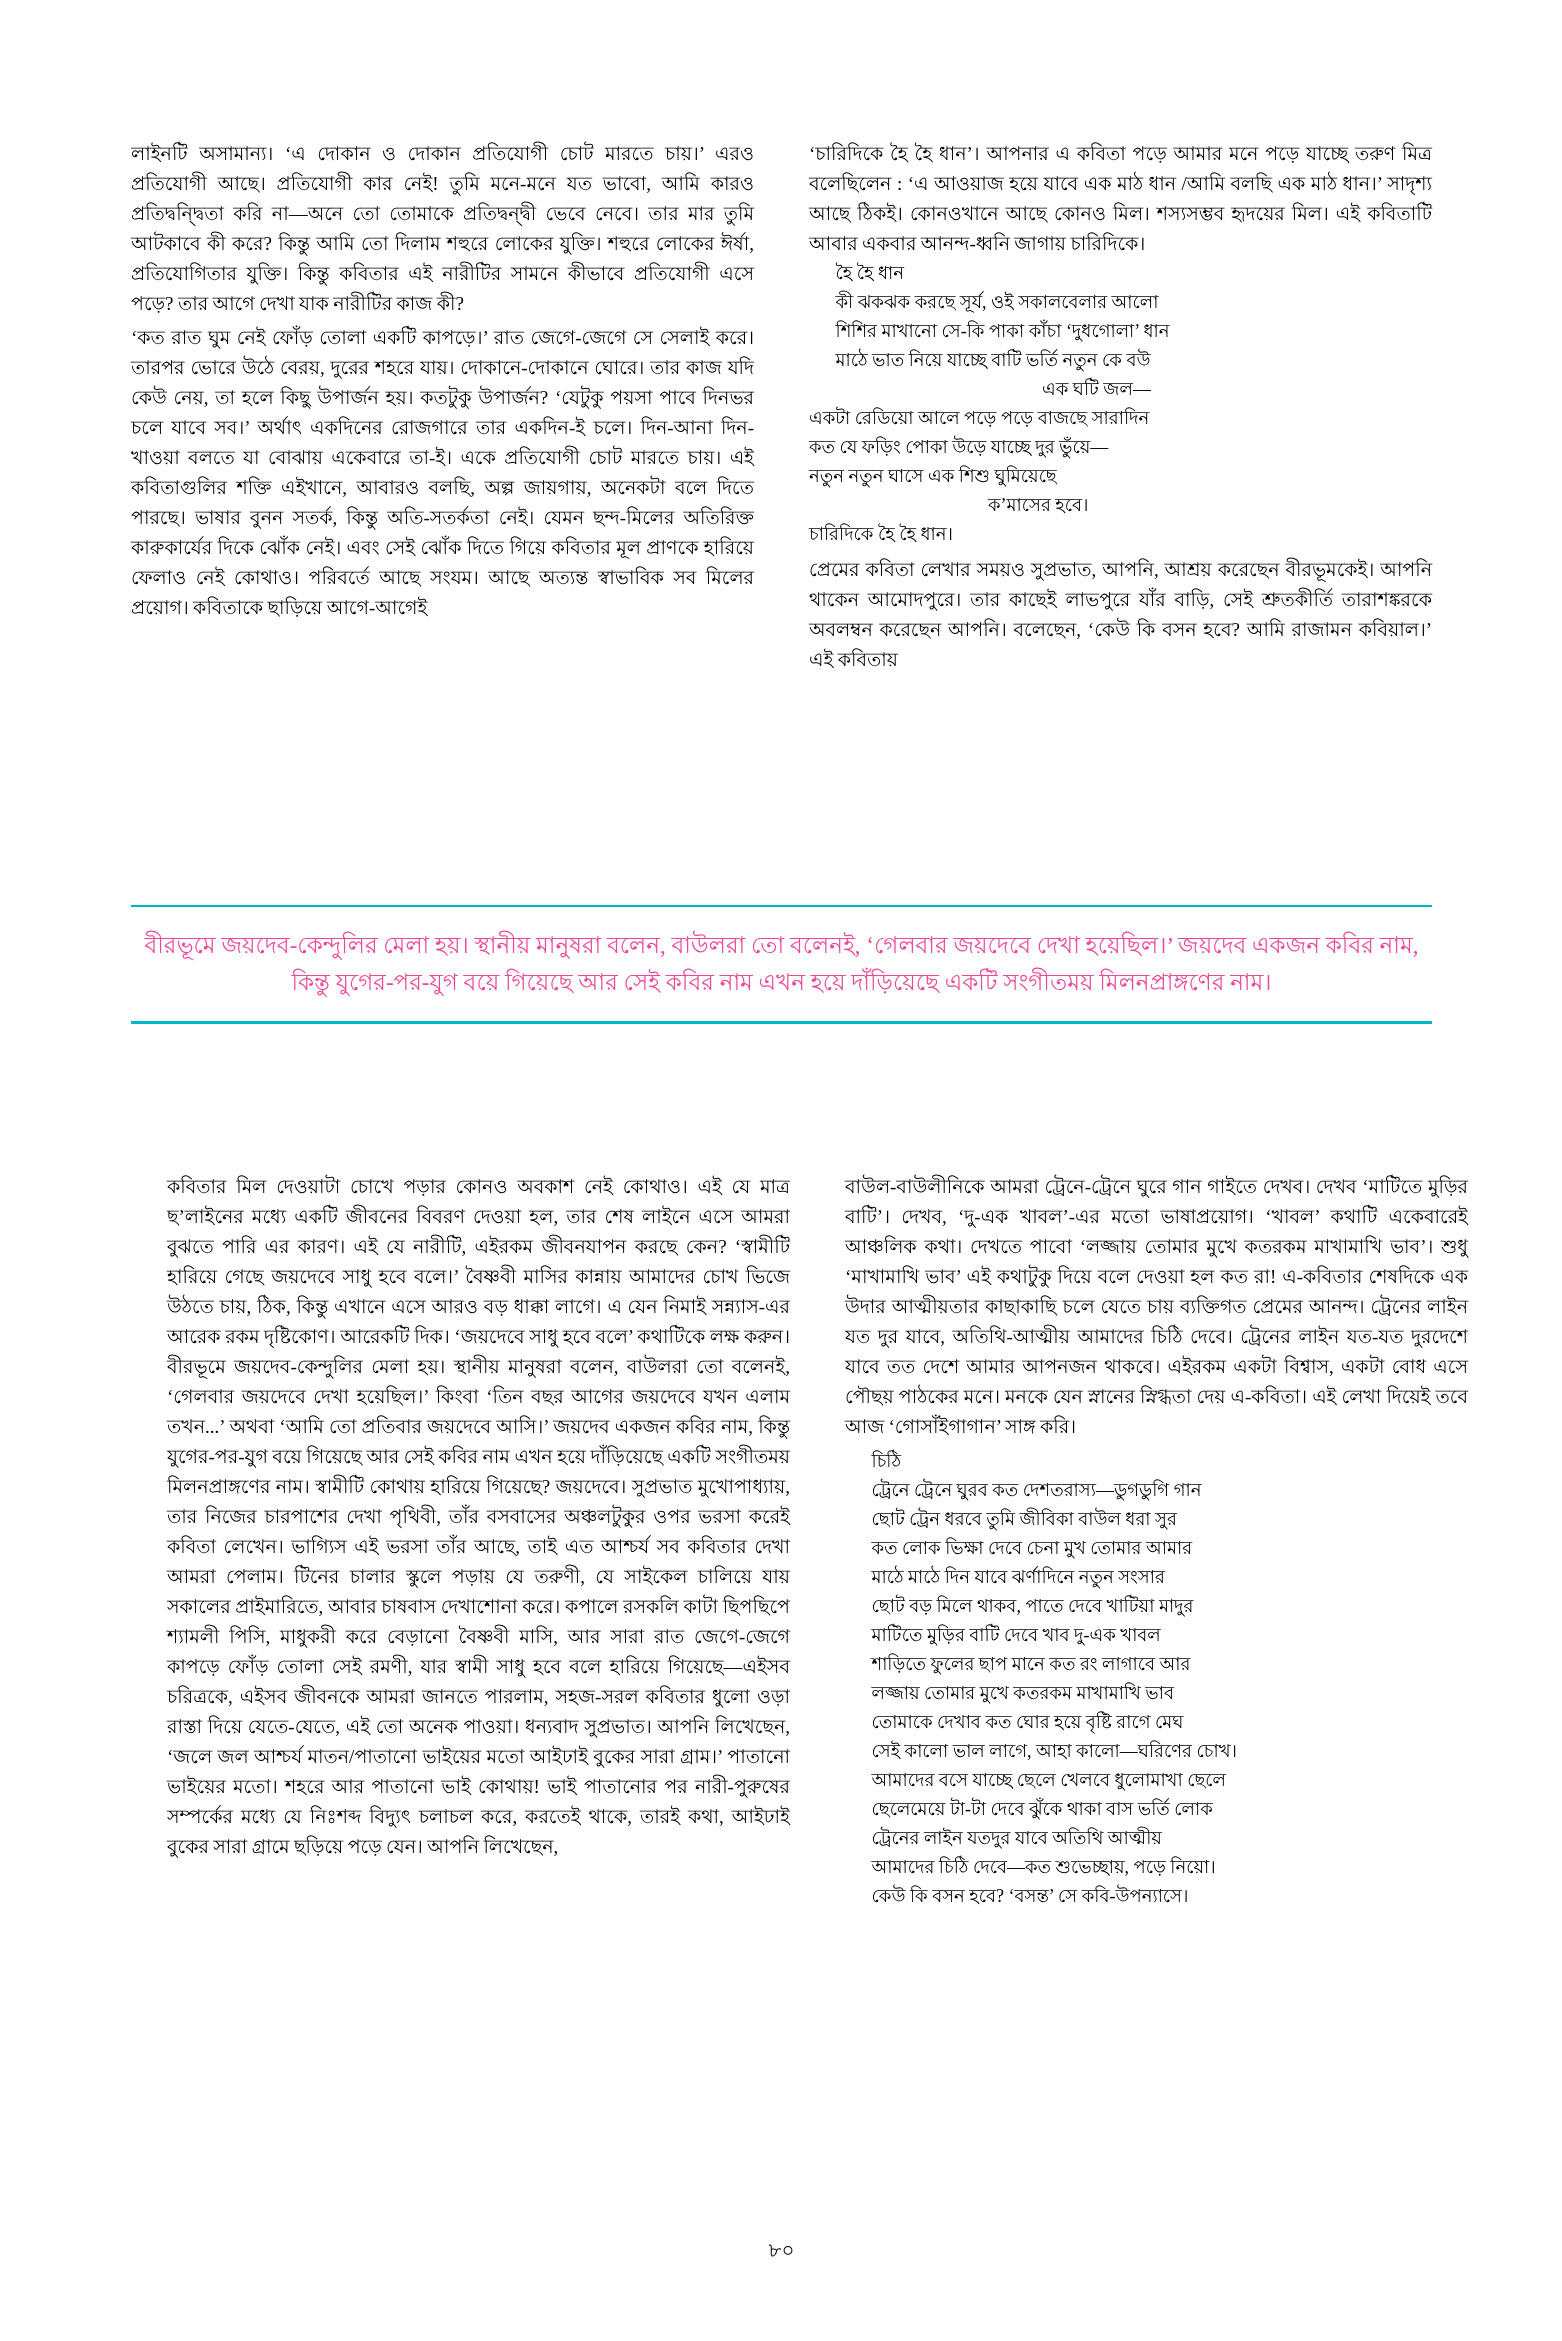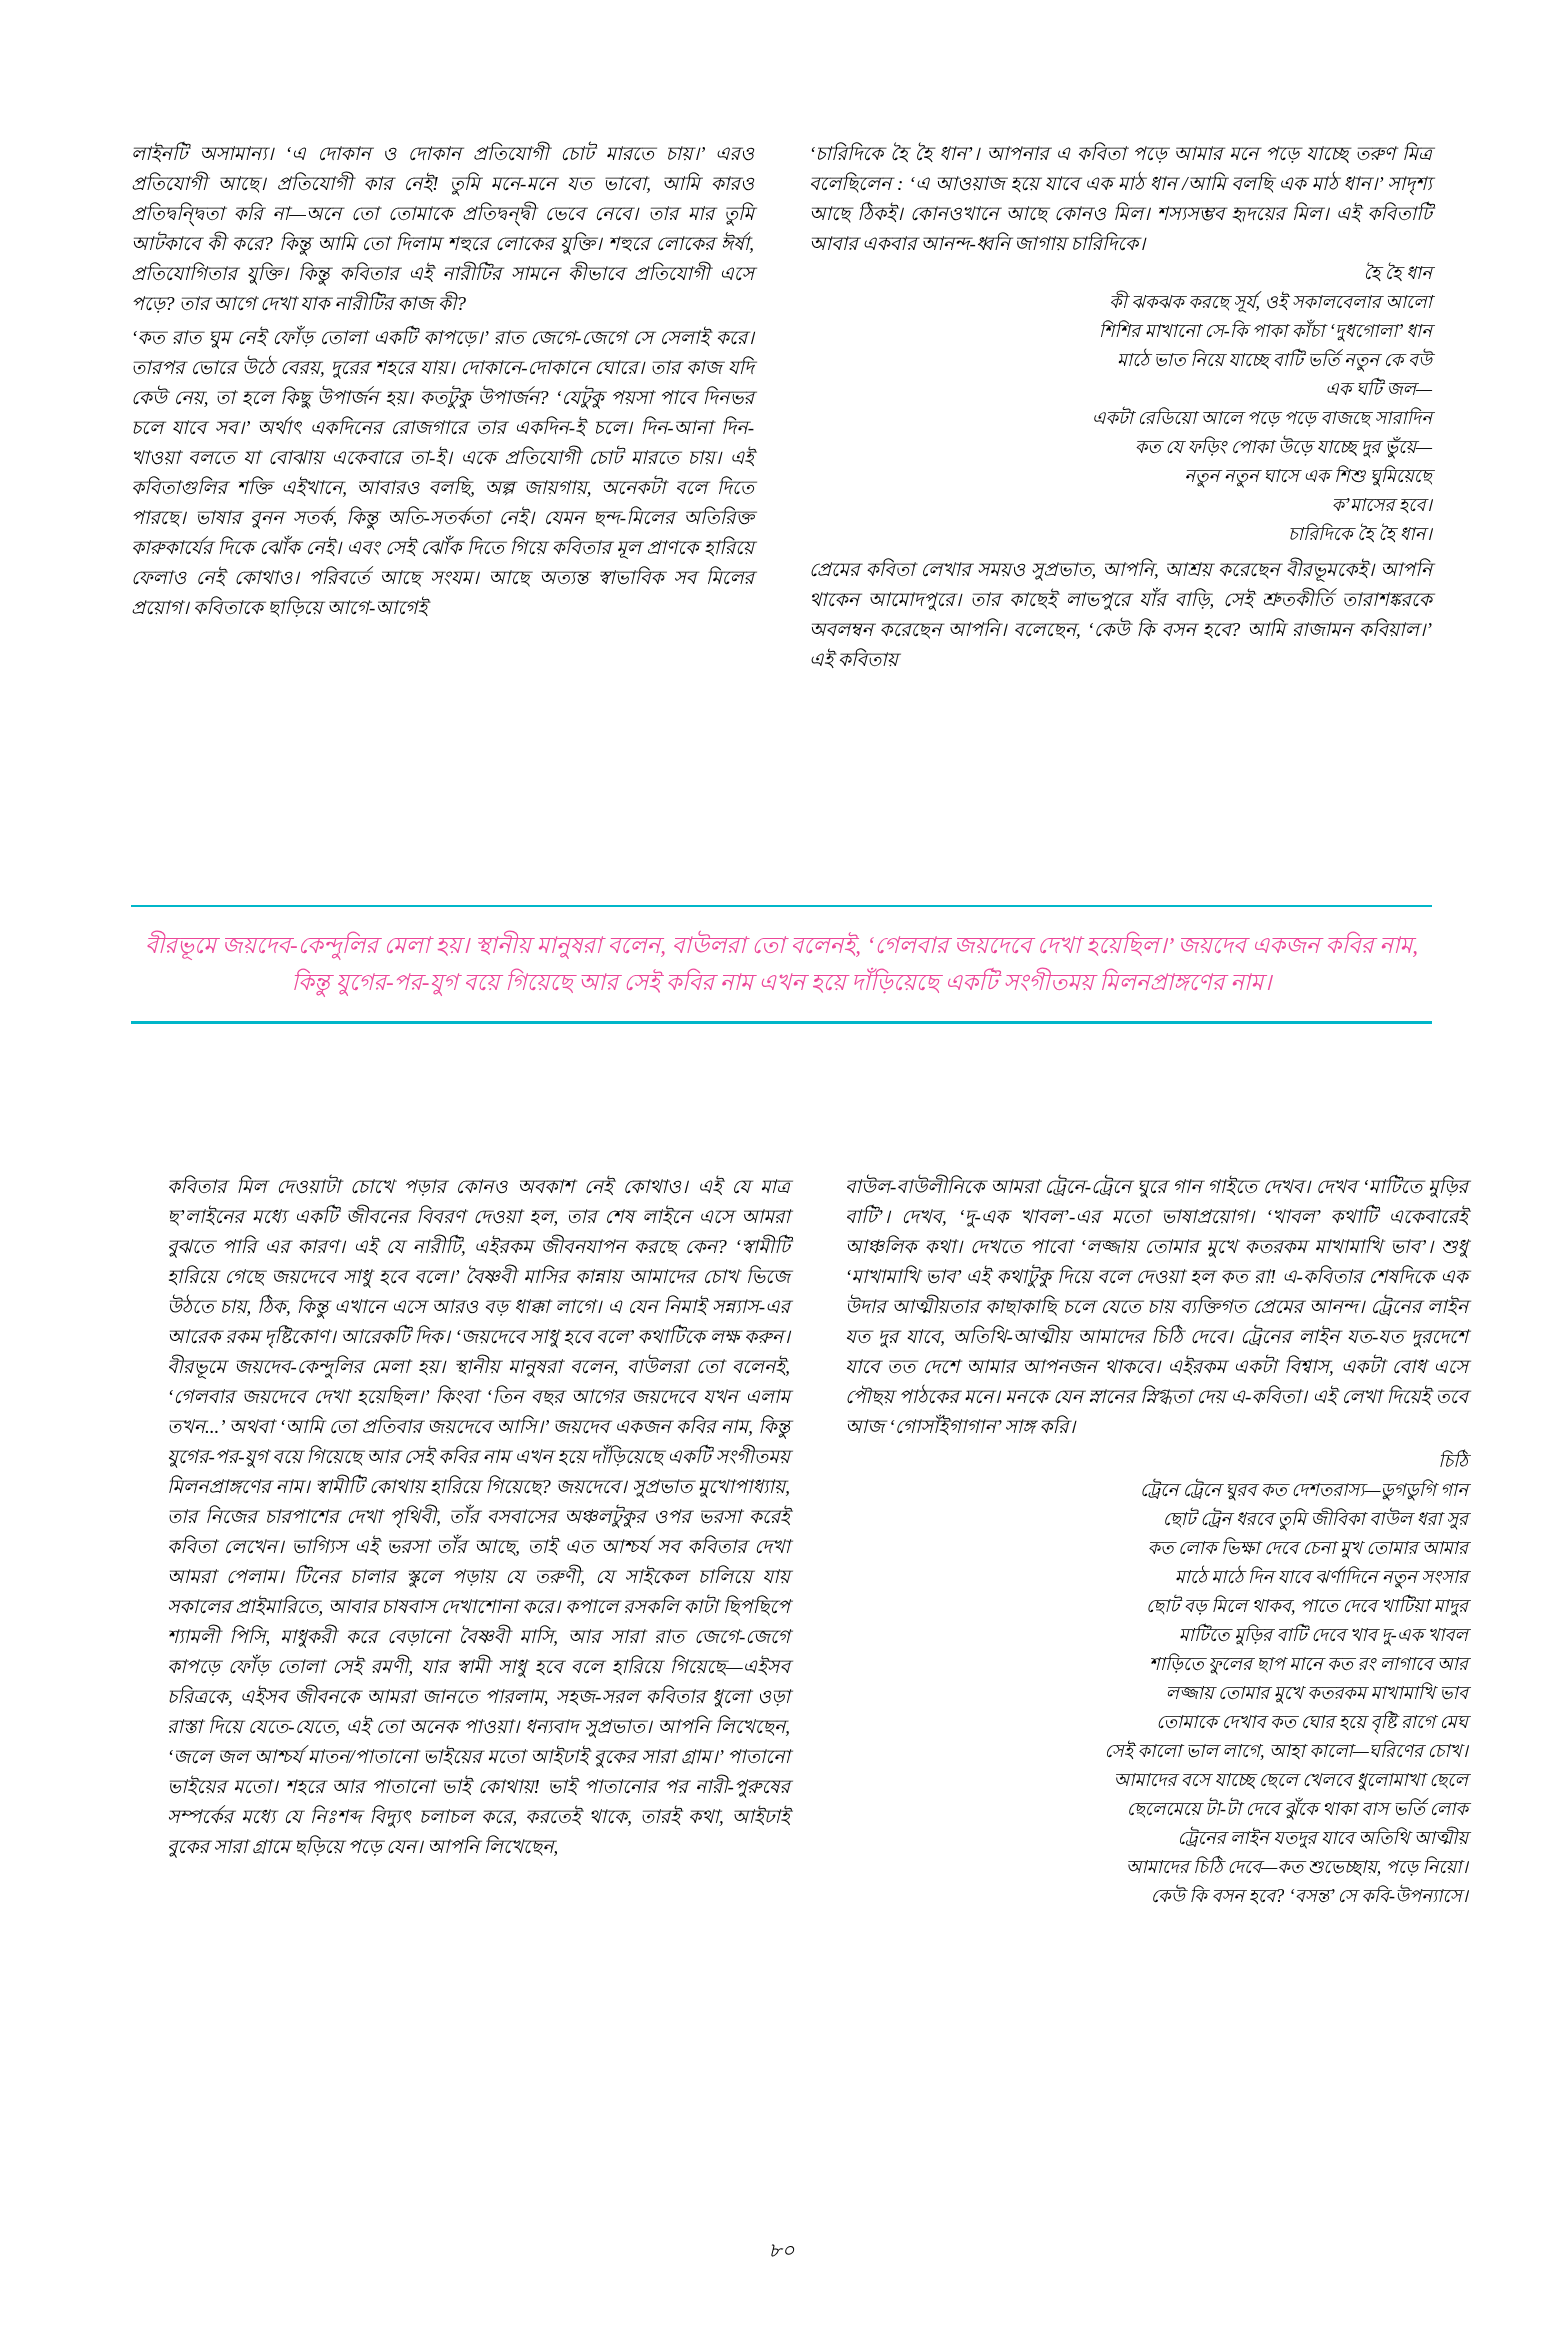--- a/index.html
+++ b/index.html
@@ -8,21 +8,20 @@
     background: #ffffff;
   }
   .page {
     position: relative;
     width: 1461px;
     height: 2342px;
     background: #ffffff;
     font-family: "Liberation Serif", "DejaVu Serif", serif;
     color: #000000;
     box-sizing: border-box;
-    font-style: italic;
   }
   .content {
     position: absolute;
     left: 131px;
     top: 139px;
     width: 1301px;
   }
   .two-col {
     display: flex;
     flex-direction: row;
@@ -42,21 +41,20 @@
     word-spacing: -0.4px;
   }
   p.body + p.body {
     margin-top: 4px;
   }
   
   .verse {
     font-size: 18px;
     line-height: 29px;
     margin: 0;
-    text-align: right;
   }
   .verse .ln {
     display: block;
     white-space: pre-wrap;
   }
   .verse .ln.indent1 { padding-left: 26.5px; }
   .verse .ln.indent2 { padding-left: 233px; }
   .verse .ln.indent3 { padding-left: 179px; }
   .verse .ln.indent4 { padding-left: 311px; }
   .verse .ln.head { padding-left: 26.5px; }

